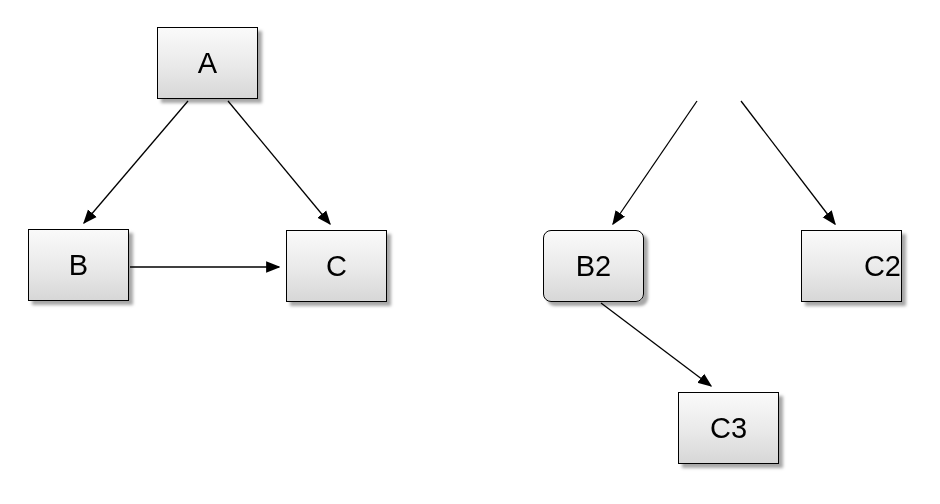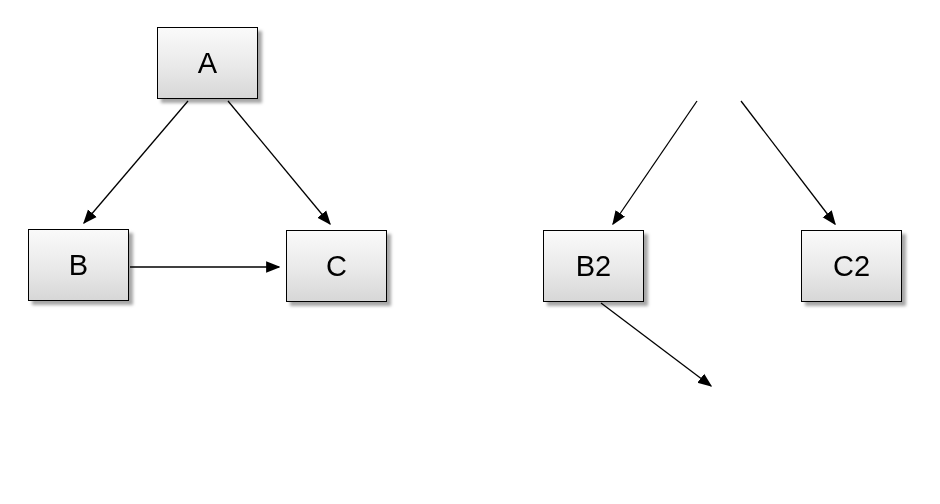--- a/index.html
+++ b/index.html
@@ -40,22 +40,22 @@
     color: #000000;
     line-height: 1;
     user-select: none;
   }
   
   .node-A  { left: 157px; top: 27px;  }
   .node-B  { left: 28px;  top: 229px; }
   .node-C  { left: 286px; top: 230px; }
   
   .node-A2 { left: 668px; top: 27px;  }
-  .node-B2 { left: 543px; top: 230px; }
-  .node-C2 { left: 801px; top: 230px; }
+  .node-B2 { left: 543px; top: 230px; border-radius: 8px; }
+  .node-C2 { left: 801px; top: 230px; justify-content: flex-end; }
   .node-C3 { left: 678px; top: 392px; }
 </style>
 </head>
 <body>
 
 <div class="canvas">
 
   <svg class="edges-layer" width="940" height="504" viewBox="0 0 940 504" xmlns="http://www.w3.org/2000/svg">
     <defs>
       <marker id="arrowhead" viewBox="0 0 10 10" refX="9" refY="5" markerWidth="11" markerHeight="11" orient="auto">
@@ -81,14 +81,17 @@
   <div class="node node-C">
     <span class="node-label">C</span>
   </div>
 
   <div class="node node-B2">
     <span class="node-label">B2</span>
   </div>
   <div class="node node-C2">
     <span class="node-label">C2</span>
   </div>
+  <div class="node node-C3">
+    <span class="node-label">C3</span>
+  </div>
 
 </div>
 
 </body></html>

